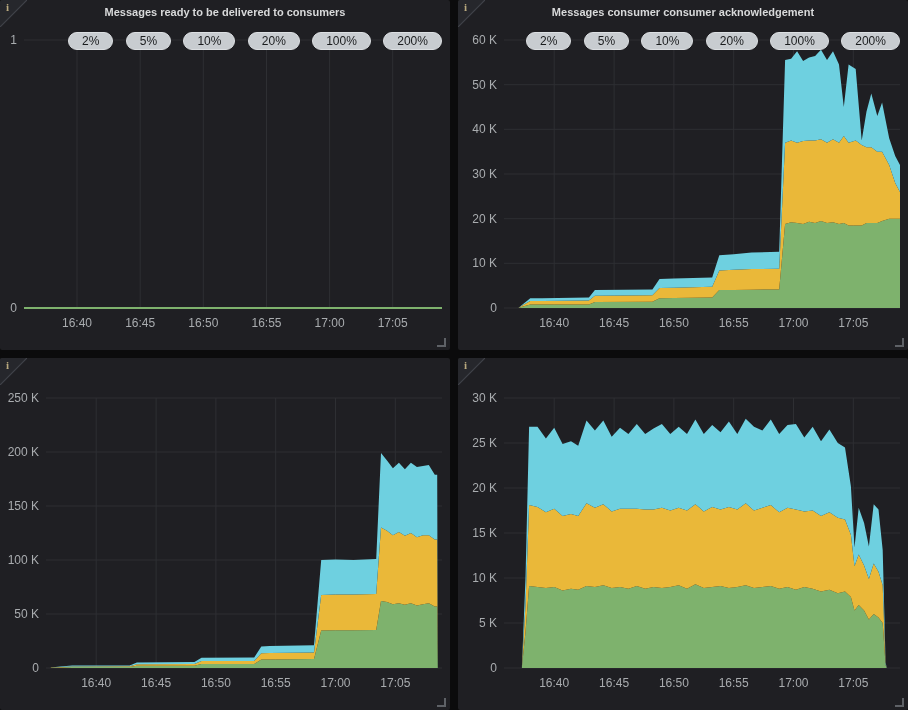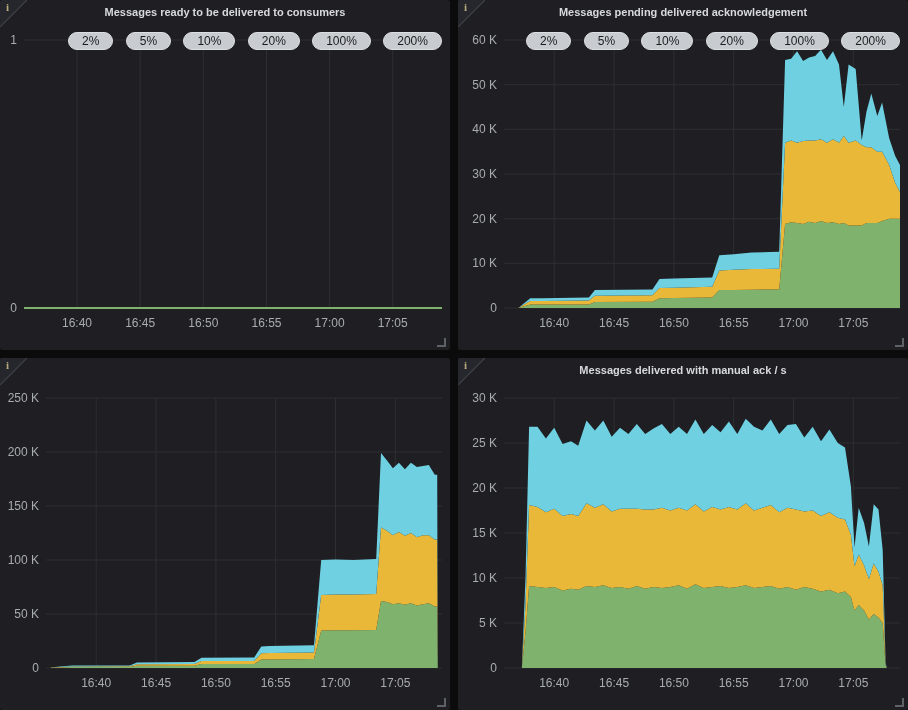--- a/index.html
+++ b/index.html
@@ -77,21 +77,21 @@
   </div>
 
   <div class="panel">
     <div class="info-corner">
       <svg width="27" height="27">
         <path d="M0 0 H27 L0 27 Z" fill="#26272C"></path>
         <path d="M27 0 L0 27" stroke="#41434A" stroke-width="1.2" fill="none"></path>
       </svg>
       <span class="info-glyph">i</span>
     </div>
-    <div class="panel-title">Messages pending delivered acknowledgement</div>
+    <div class="panel-title">Messages consumer consumer acknowledgement</div>
     <div class="plot"><svg width="450" height="350" style="font-family:'Liberation Sans',sans-serif">
           <g>
             <line x1="46" x2="442" y1="308.0" y2="308.0" stroke="#2E2F33"></line>
             <line x1="46" x2="442" y1="263.3" y2="263.3" stroke="#2E2F33"></line>
             <line x1="46" x2="442" y1="218.7" y2="218.7" stroke="#2E2F33"></line>
             <line x1="46" x2="442" y1="174.0" y2="174.0" stroke="#2E2F33"></line>
             <line x1="46" x2="442" y1="129.3" y2="129.3" stroke="#2E2F33"></line>
             <line x1="46" x2="442" y1="84.7" y2="84.7" stroke="#2E2F33"></line>
             <line x1="46" x2="442" y1="40.0" y2="40.0" stroke="#2E2F33"></line>
             <line x1="96.2" x2="96.2" y1="40" y2="308" stroke="#2E2F33"></line>
@@ -172,21 +172,20 @@
   </div>
 
   <div class="panel">
     <div class="info-corner">
       <svg width="27" height="27">
         <path d="M0 0 H27 L0 27 Z" fill="#26272C"></path>
         <path d="M27 0 L0 27" stroke="#41434A" stroke-width="1.2" fill="none"></path>
       </svg>
       <span class="info-glyph">i</span>
     </div>
-    <div class="panel-title">Messages delivered with manual ack / s</div>
     <div class="plot"><svg width="450" height="352" style="font-family:'Liberation Sans',sans-serif">
           <g>
             <line x1="46" x2="442" y1="310.0" y2="310.0" stroke="#2E2F33"></line>
             <line x1="46" x2="442" y1="265.0" y2="265.0" stroke="#2E2F33"></line>
             <line x1="46" x2="442" y1="220.0" y2="220.0" stroke="#2E2F33"></line>
             <line x1="46" x2="442" y1="175.0" y2="175.0" stroke="#2E2F33"></line>
             <line x1="46" x2="442" y1="130.0" y2="130.0" stroke="#2E2F33"></line>
             <line x1="46" x2="442" y1="85.0" y2="85.0" stroke="#2E2F33"></line>
             <line x1="46" x2="442" y1="40.0" y2="40.0" stroke="#2E2F33"></line>
             <line x1="96.2" x2="96.2" y1="40" y2="310" stroke="#2E2F33"></line>

